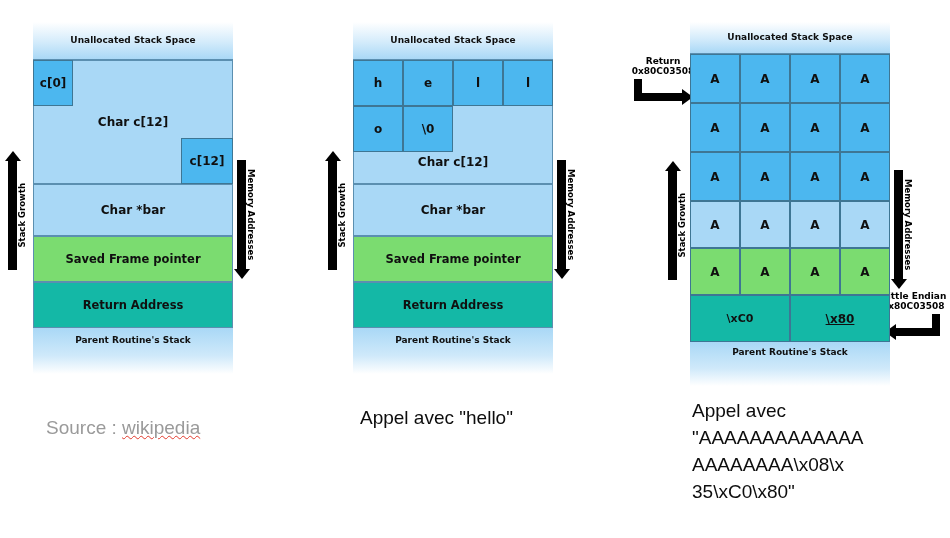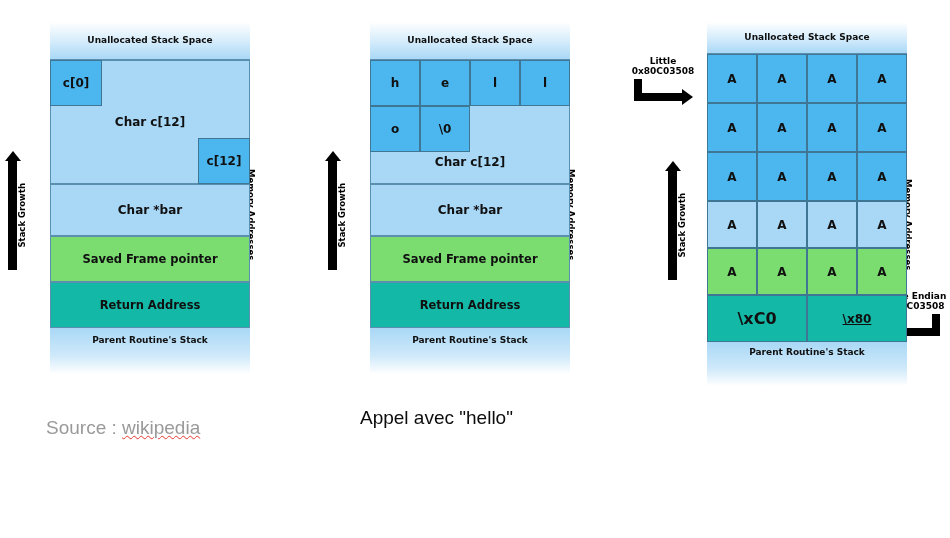--- a/index.html
+++ b/index.html
@@ -6,21 +6,21 @@
     margin: 0; padding: 0;
     background: #ffffff;
     width: 950px; height: 538px;
     overflow: hidden;
     font-family: "DejaVu Sans", sans-serif;
   }
   .canvas { position: relative; width: 950px; height: 538px; }
 
   
   .diagram { position: absolute; }
-  .stack { position: absolute; box-sizing: border-box; margin-left: 17px; }
+  .stack { position: absolute; box-sizing: border-box; }
 
   .band {
     position: absolute; box-sizing: border-box;
     border: 1px solid #5b8fb0;
     display: flex; align-items: center; justify-content: center;
     font-weight: bold; color: #101010;
     text-align: center; line-height: 1.05;
   }
   .c-lightblue { background: #a9d8f6; }
   .c-blue      { background: #4cb7ef; }
@@ -104,21 +104,21 @@
       </div>
       <div class="txt rot-right">Memory Addresses</div>
     </div>
 
     <div class="stack" style="left:33px; top:22px; width:200px; height:372px;">
 
       <div class="band c-topgrad" style="left:0; top:0; width:200px; height:38px; font-size:9px;">Unallocated Stack Space</div>
 
       <div class="band c-lightblue" style="left:0; top:38px; width:200px; height:124px; font-size:12px;">Char c[12]</div>
 
-      <div class="band c-blue" style="left:0; top:38px; width:52px; height:46px; font-size:12px; border-color:#3e7694;">c[0]</div>
+      <div class="band c-blue" style="left:0; top:38px; width:40px; height:46px; font-size:12px; border-color:#3e7694;">c[0]</div>
 
       <div class="band c-blue" style="left:148px; top:116px; width:52px; height:46px; font-size:12px; border-color:#3e7694;">c[12]</div>
 
       <div class="band c-lightblue" style="left:0; top:162px; width:200px; height:52px; font-size:12px;">Char *bar</div>
 
       <div class="band c-green" style="left:0; top:214px; width:200px; height:46px; font-size:11.5px;">Saved Frame pointer</div>
 
       <div class="band c-red" style="left:0; top:260px; width:200px; height:46px; font-size:11.5px;">Return Address</div>
 
       <div class="band c-botgrad" style="left:0; top:306px; width:200px; height:46px; font-size:9px; align-items:flex-start; padding-top:8px;">Parent Routine's Stack</div>
@@ -169,21 +169,21 @@
 
       <div class="band c-botgrad" style="left:0; top:306px; width:200px; height:46px; font-size:9px; align-items:flex-start; padding-top:8px;">Parent Routine's Stack</div>
     </div>
 
     <div class="caption" style="left:40px; top:405px;">Appel avec "hello"</div>
   </div>
 
   <div class="diagram" style="left:620px; top:0px; width:330px; height:400px;">
 
     <div class="annot" style="left:-2px; top:56px; width:90px;">
-      <div class="atext" style="text-align:center;">Little</div>
+      <div class="atext" style="text-align:center;">Return</div>
       <div class="atext" style="text-align:center;">0x80C03508</div>
       <div class="elbow" style="height:30px;">
         <div class="v" style="left:16px; top:2px; height:22px;"></div>
         <div class="h" style="left:16px; top:16px; width:48px;"></div>
         <div class="tip right" style="left:64px; top:12px;"></div>
       </div>
     </div>
 
     <div class="vlabel" style="left:48px; top:170px; height:110px;">
       <div class="bar" style="height:110px;">
@@ -242,22 +242,26 @@
       </div>
 
       <div class="cellgrid" style="left:0; top:226px; width:200px; height:47px;">
         <div class="cell c-green" style="font-size:12px;">A</div>
         <div class="cell c-green" style="font-size:12px;">A</div>
         <div class="cell c-green" style="font-size:12px;">A</div>
         <div class="cell c-green" style="font-size:12px;">A</div>
       </div>
 
       <div class="cellgrid" style="left:0; top:273px; width:200px; height:47px;">
-        <div class="cell c-red" style="font-size:16px;">\xC0</div>
+        <div class="cell c-red" style="font-size:11px;">\xC0</div>
         <div class="cell c-red" style="font-size:12px;text-decoration:underline;">\x80</div>
       </div>
 
       <div class="band c-botgrad" style="left:0; top:320px; width:200px; height:44px; font-size:9px; align-items:flex-start; padding-top:6px;">Parent Routine's Stack</div>
     </div>
 
+    <div class="caption" style="left:72px; top:398px; width:250px;">Appel avec
+"AAAAAAAAAAAAA
+AAAAAAAA\x08\x
+35\xC0\x80"</div>
   </div>
 
 </div>
 
 </body></html>

